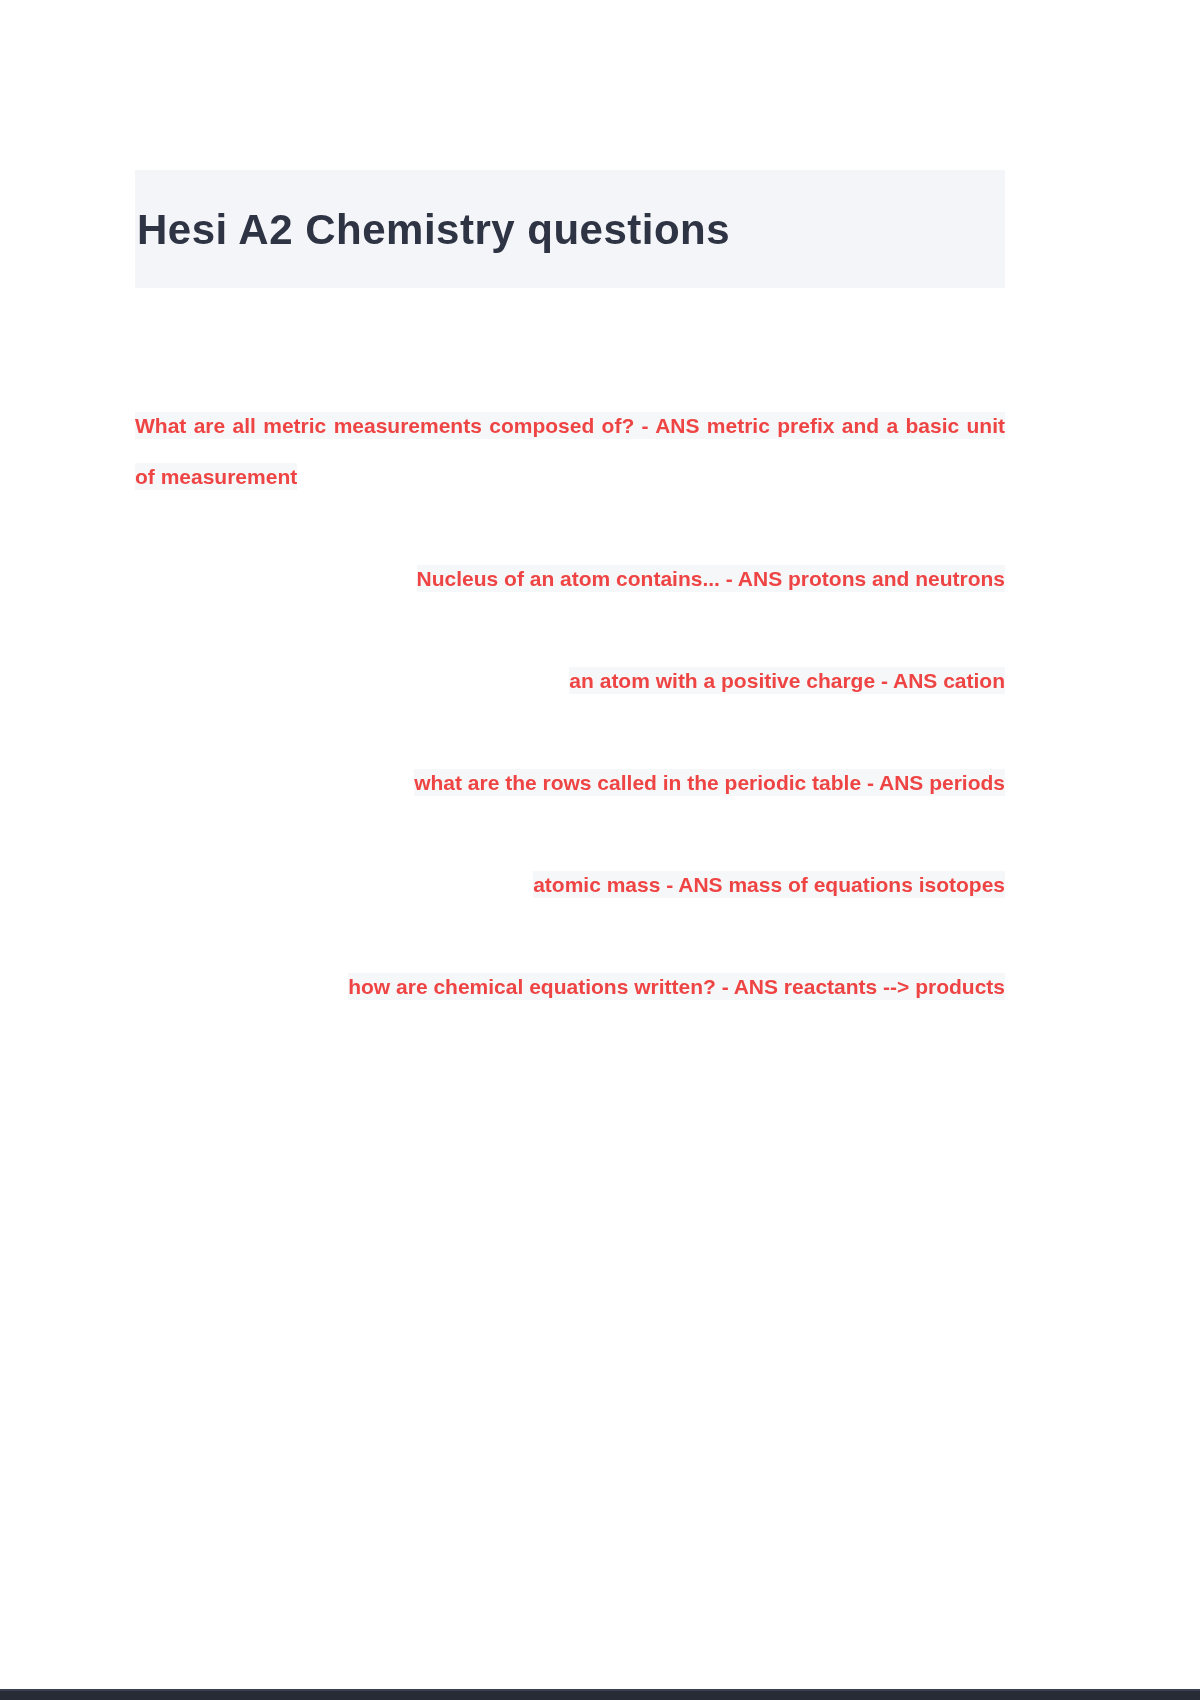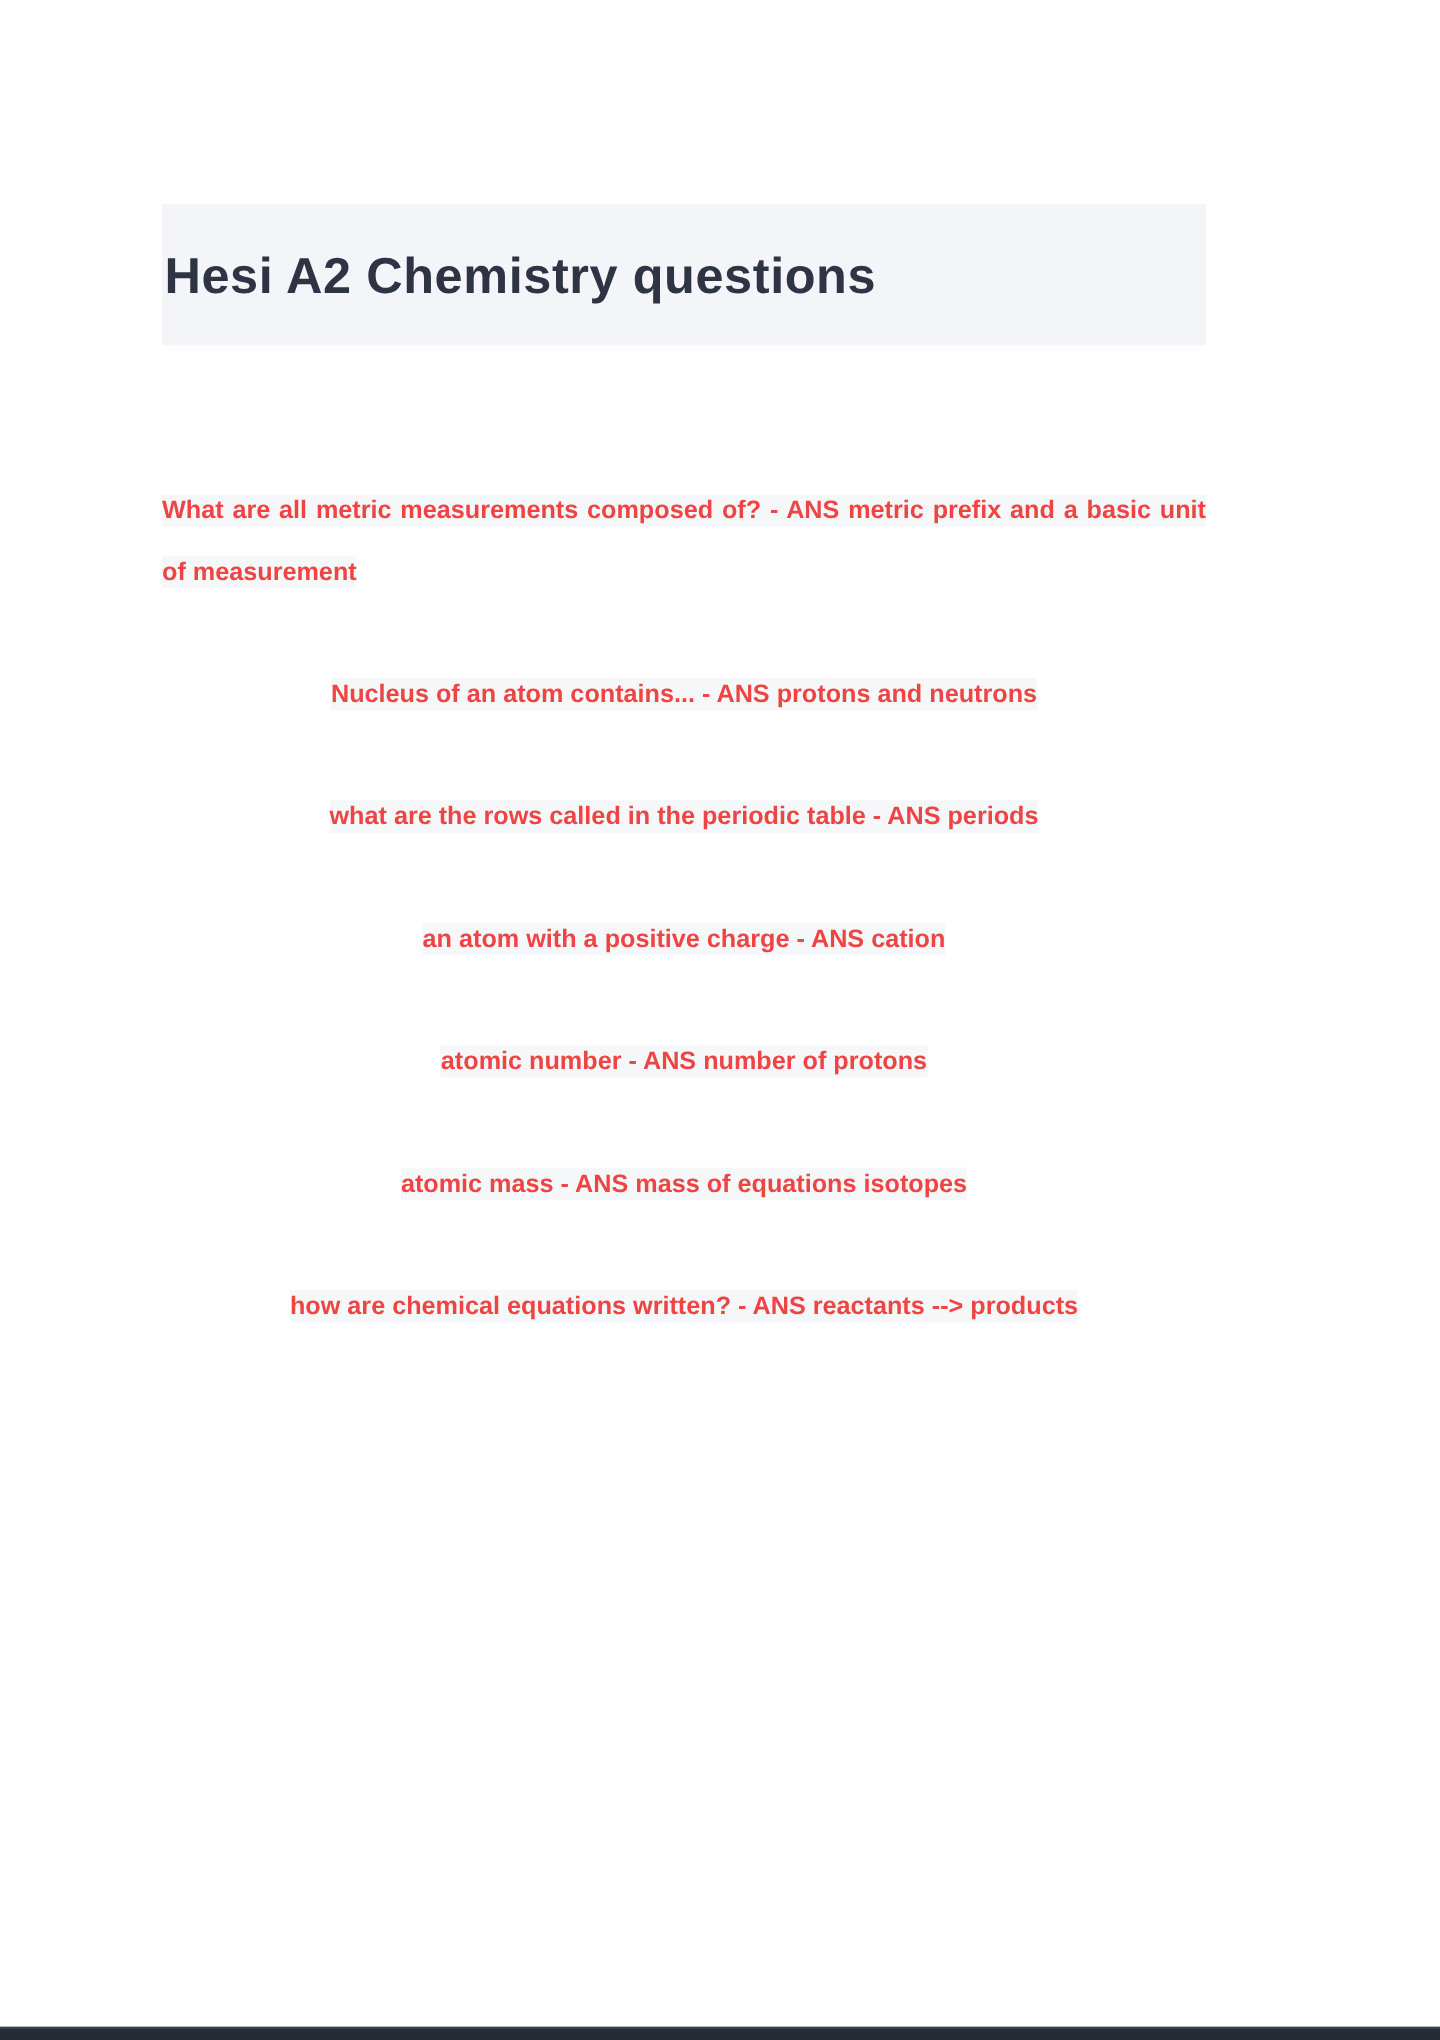--- a/index.html
+++ b/index.html
@@ -51,21 +51,21 @@
     margin-bottom: 0;
   }
   .qa-item .hl {
     background: #f6f7f9;
     box-decoration-break: clone;
     -webkit-box-decoration-break: clone;
     padding: 2px 0;
   }
   
   .qa-item.single {
-    text-align: center;
+    text-align: right;
   }
   .bottom-bar {
     position: absolute;
     left: 0;
     bottom: 0;
     width: 100%;
     height: 9px;
     background: #262b36;
     border-top: 2px solid #3a4050;
   }
@@ -76,23 +76,22 @@
 <div class="page">
   <div class="content">
 
     <div class="title-block">
       <h1>Hesi A2 Chemistry questions</h1>
     </div>
 
     <div class="qa-list">
       <p class="qa-item"><span class="hl">What are all metric measurements composed of? - ANS  metric prefix and a basic unit of measurement</span></p>
       <p class="qa-item single"><span class="hl">Nucleus of an atom contains... - ANS  protons and neutrons</span></p>
+      <p class="qa-item single"><span class="hl">an atom with a positive charge - ANS  cation</span></p>
       <p class="qa-item single"><span class="hl">what are the rows called in the periodic table - ANS  periods</span></p>
-      <p class="qa-item single"><span class="hl">an atom with a positive charge - ANS  cation</span></p>
-      <p class="qa-item single"><span class="hl">atomic number - ANS  number of protons</span></p>
       <p class="qa-item single"><span class="hl">atomic mass - ANS  mass of equations isotopes</span></p>
       <p class="qa-item single"><span class="hl">how are chemical equations written? - ANS  reactants --&gt; products</span></p>
     </div>
 
   </div>
 
   <div class="bottom-bar"></div>
 </div>
 
 </body></html>

